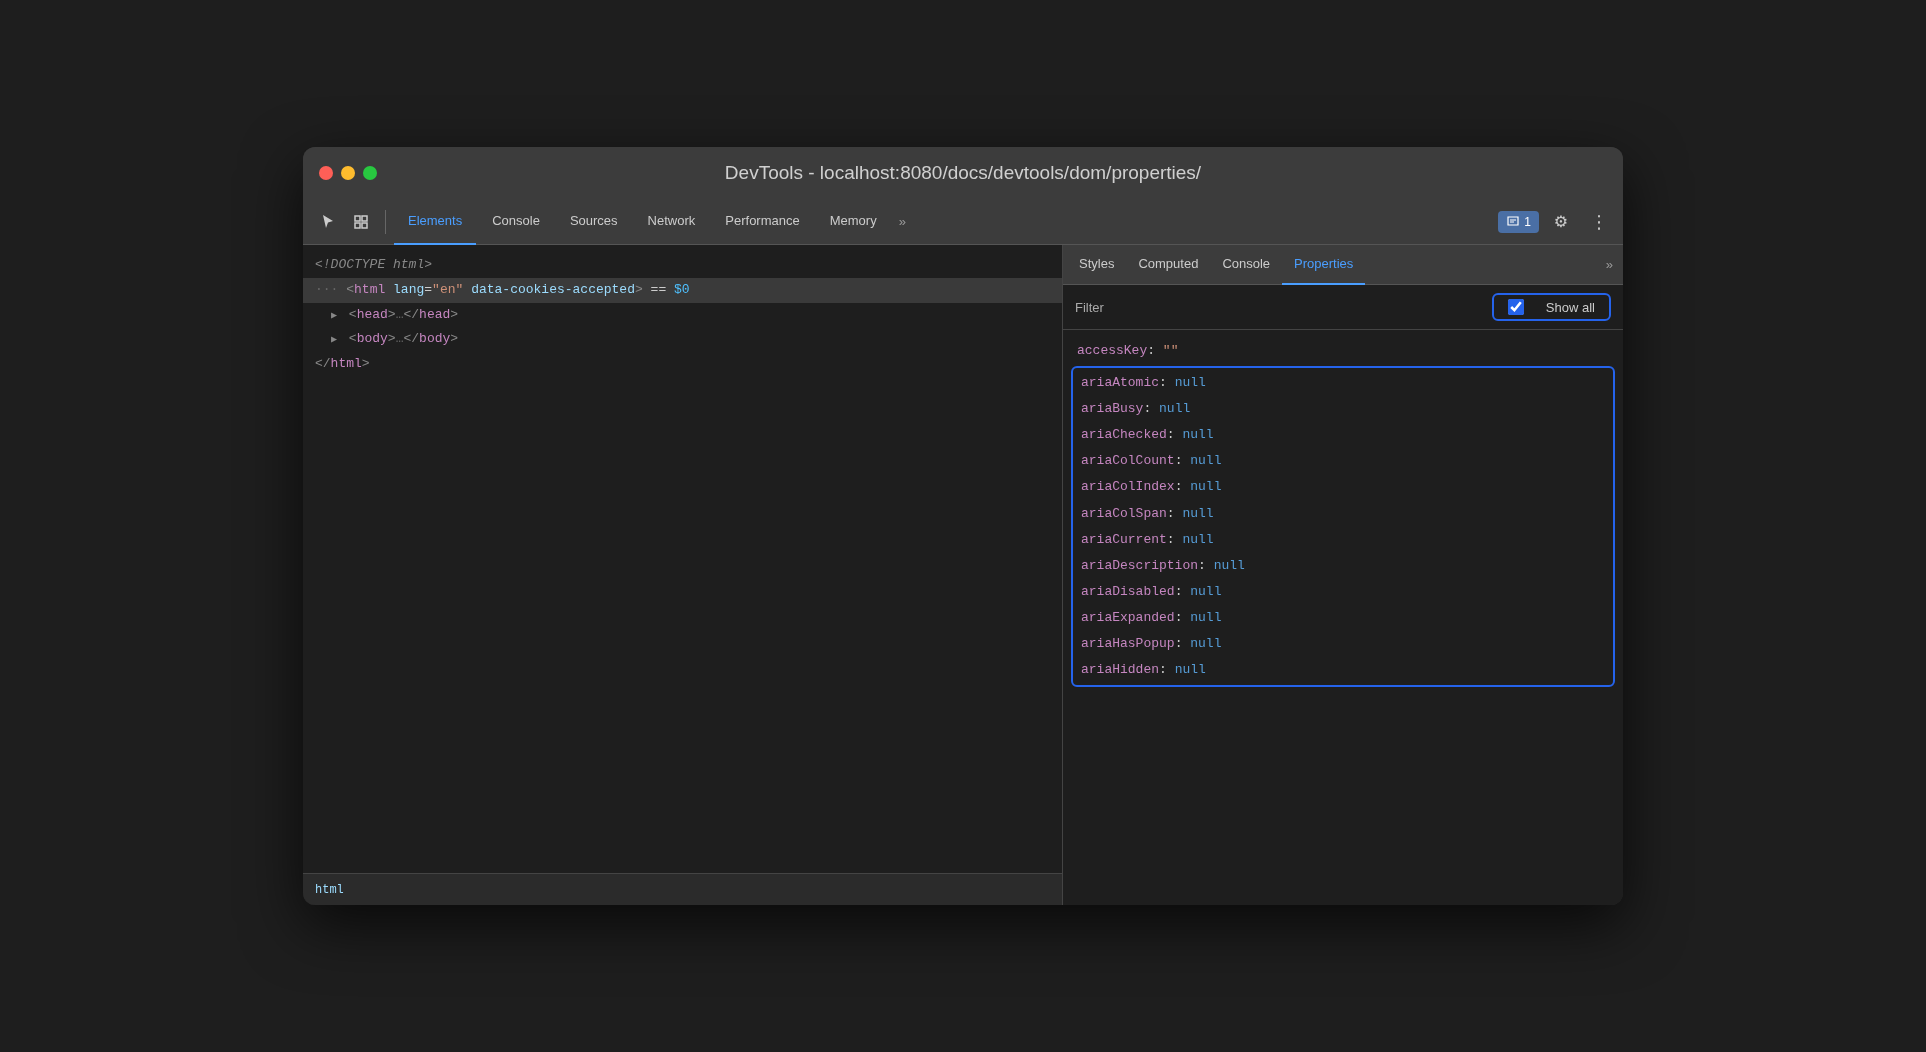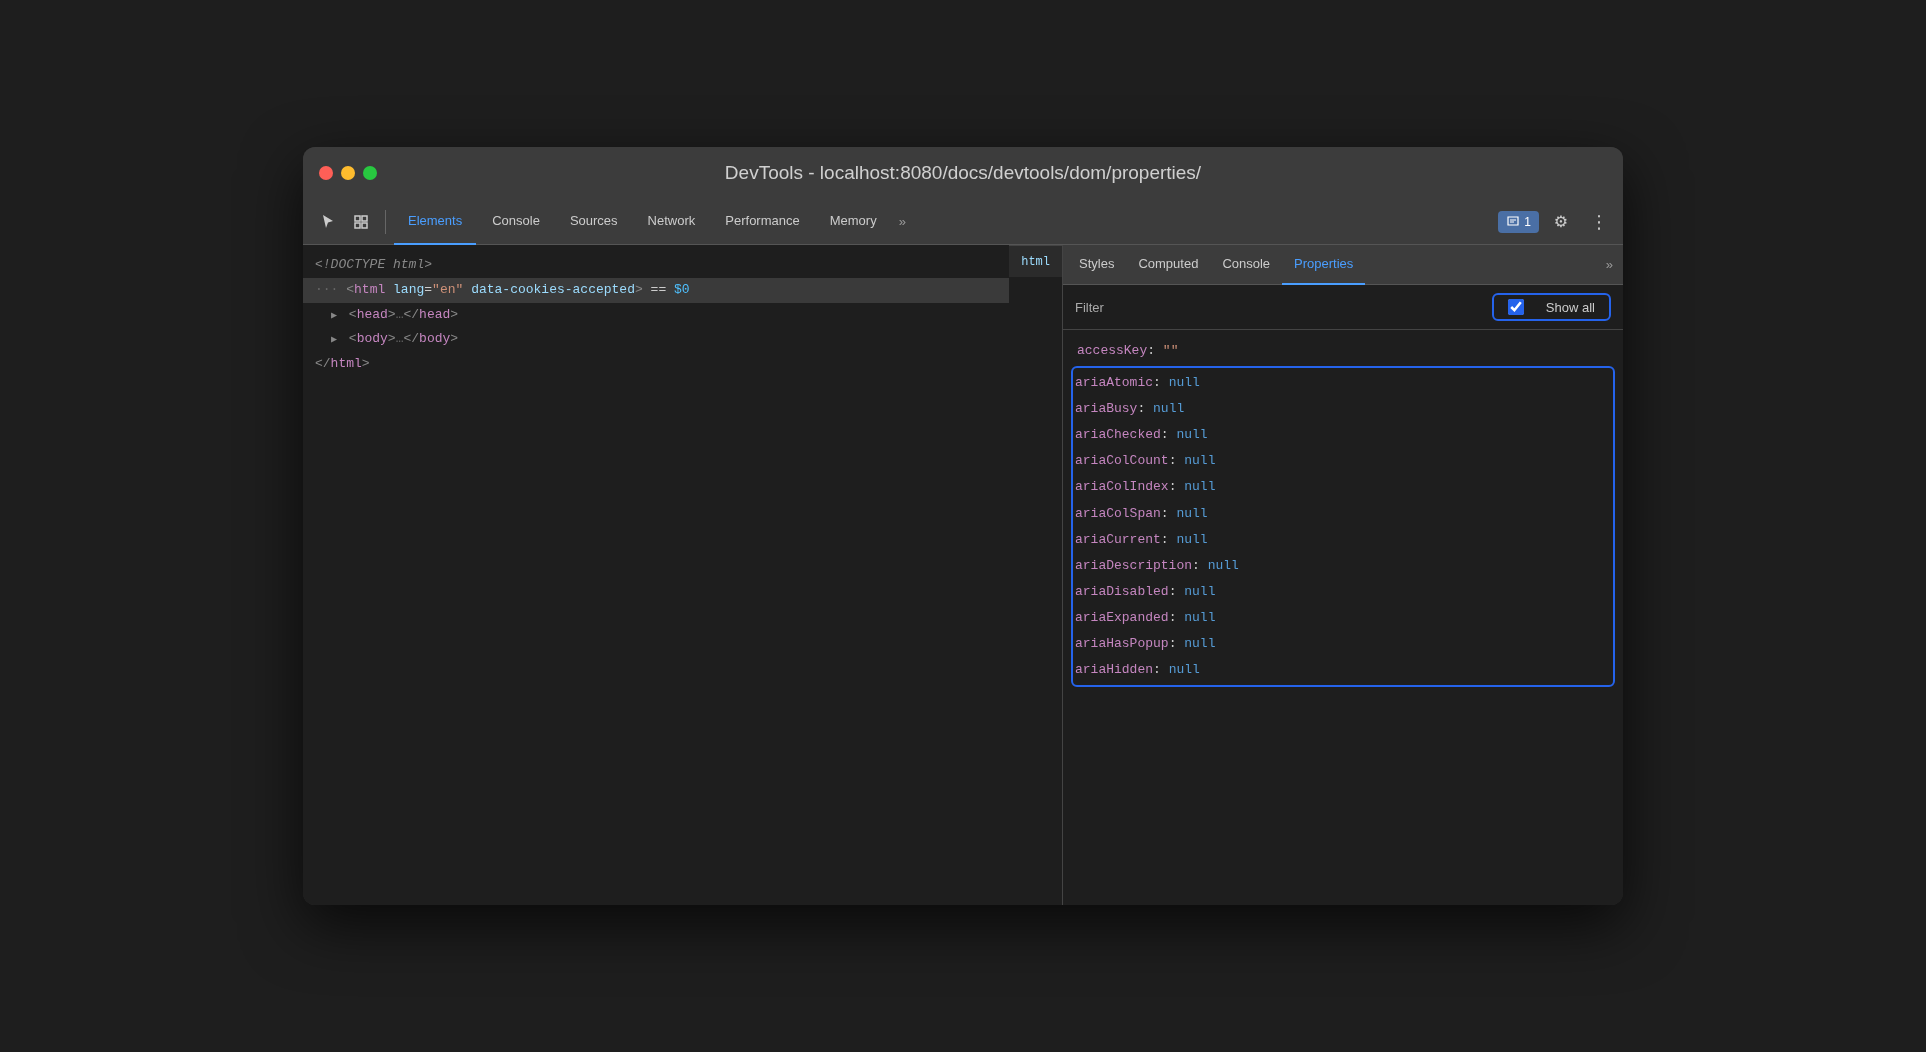--- a/index.html
+++ b/index.html
@@ -141,21 +141,21 @@
       display: flex;
       height: 660px;
     }
 
     
     .left-panel {
       flex: 1;
       background: #1e1e1e;
       border-right: 1px solid #444;
       display: flex;
-      flex-direction: row;
+      flex-direction: column;
       overflow: hidden;
       font-family: "Courier New", Courier, monospace;
       font-size: 13px;
     }
 
     .dom-tree {
       flex: 1;
       padding: 8px 0;
       overflow: auto;
     }
@@ -300,21 +300,21 @@
 
     .highlighted-block {
       border: 2.5px solid #2563eb;
       border-radius: 6px;
       margin: 2px 8px;
       padding: 2px 0;
       background: transparent;
     }
 
     .highlighted-block .prop-line {
-      padding: 2px 2px;
+      padding: 2px 8px;
     }
   </style>
 </head>
 <body>
 
 <div class="window">
 
   <div class="titlebar">
     <div class="traffic-lights">
       <div class="traffic-light close"></div>

